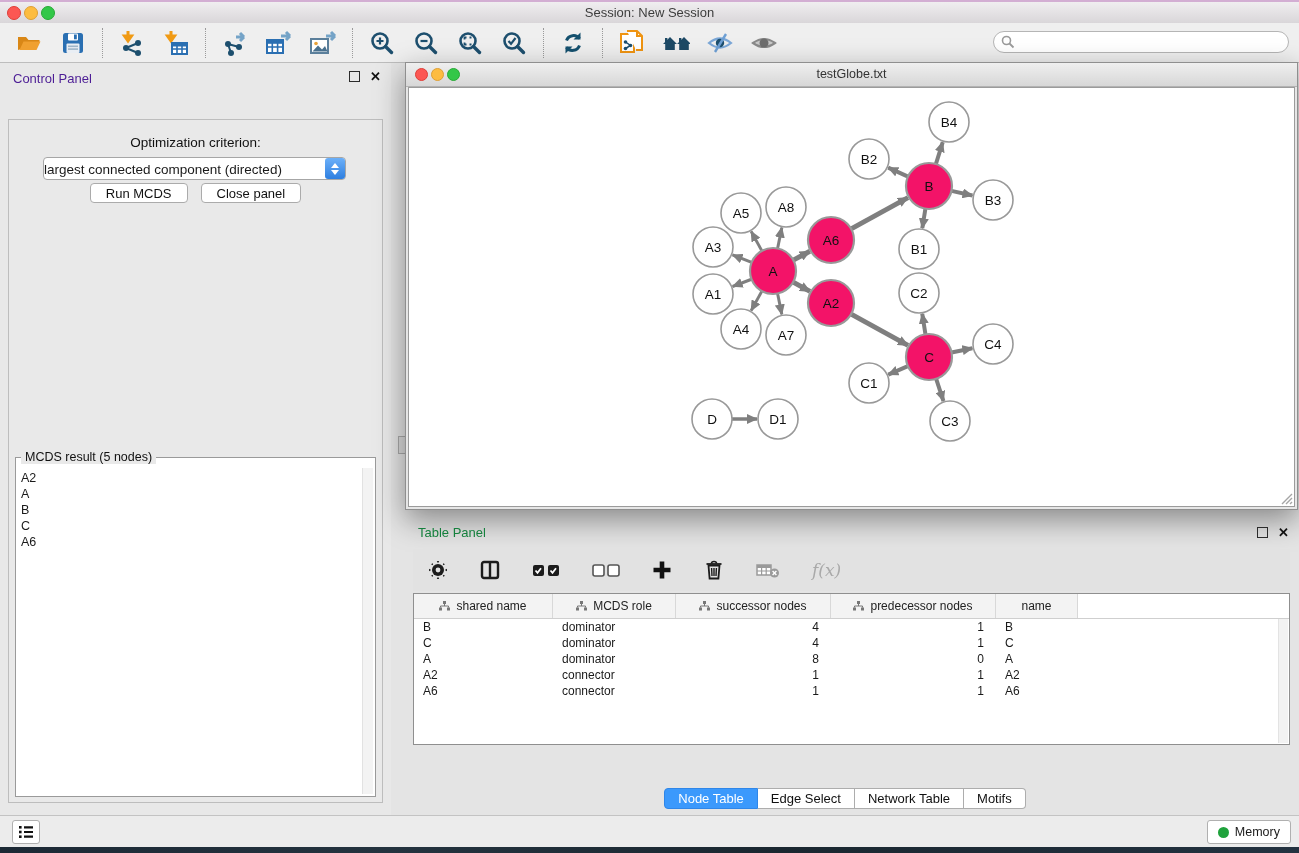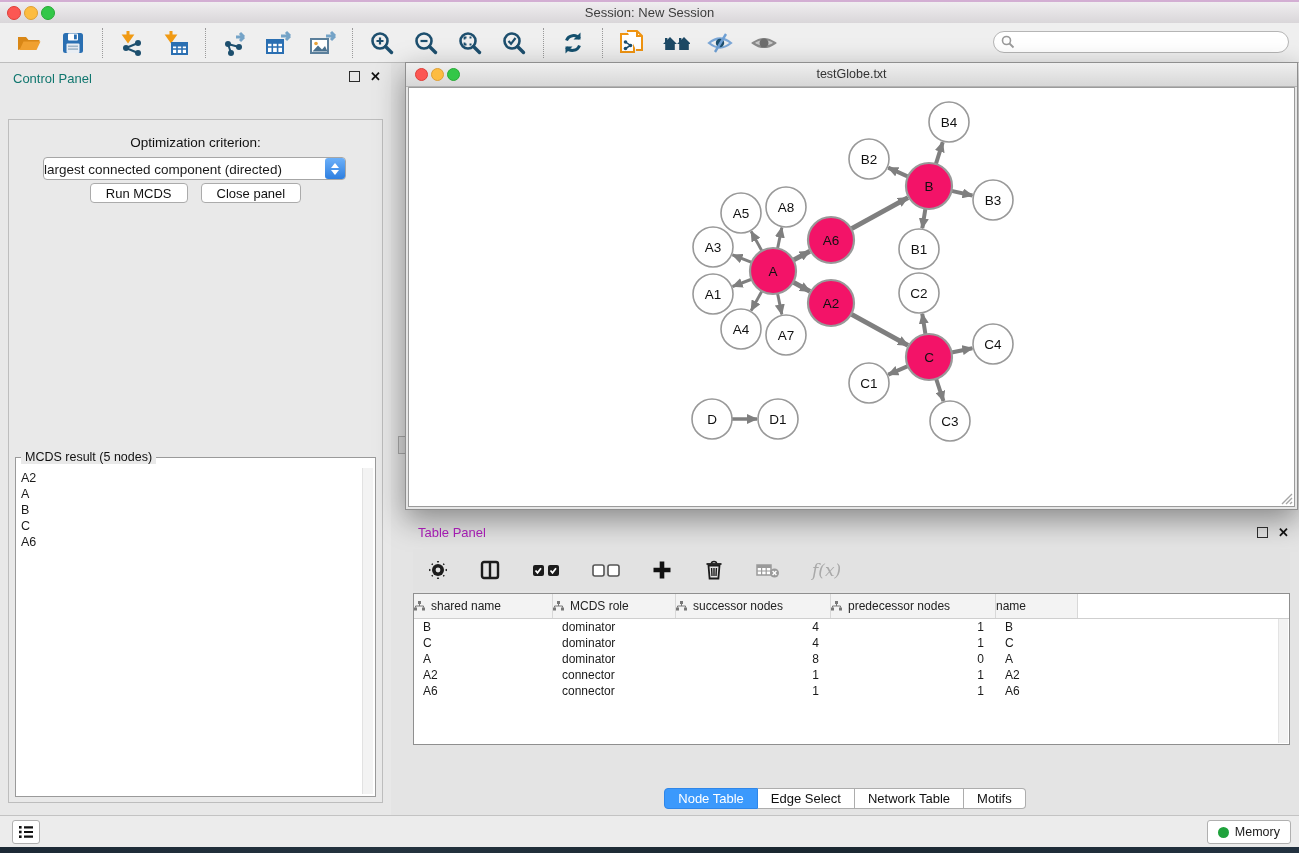--- a/index.html
+++ b/index.html
@@ -20,21 +20,21 @@
   .tgroup{display:flex;align-items:center;gap:16px;padding:0 15px;}
   .tsep{width:0;height:30px;border-left:1px dotted #9a9a9a;}
   .ticon{width:28px;height:28px;display:flex;align-items:center;justify-content:center;cursor:pointer;}
   .search-wrap{position:absolute;right:10px;top:8px;width:296px;height:22px;}
   .search-wrap input{width:100%;height:100%;box-sizing:border-box;border:1px solid #b5b5b5;border-radius:12px;
                      background:#fff;padding-left:26px;font-size:13px;outline:none;font-family:inherit;}
   .search-wrap svg{position:absolute;left:8px;top:4px;}
   
   .control-panel{position:absolute;top:63px;left:0;width:391px;bottom:38px;background:#e8e8e8;}
   .panel-head{position:relative;height:30px;}
-  .panel-head .ptitle{position:absolute;left:13px;top:8px;font-size:13px;color:#0f766e;}
+  .panel-head .ptitle{position:absolute;left:13px;top:8px;font-size:13px;color:#4c1d95;}
   .winbtns{position:absolute;right:10px;top:8px;display:flex;gap:10px;align-items:center;}
   .float-ico{width:9px;height:9px;border:1.6px solid #2b2b2b;display:inline-block;}
   .close-ico{font-size:13px;font-weight:bold;color:#111;line-height:11px;}
   .segrow{display:flex;justify-content:center;}
   .seg{height:19px;line-height:19px;padding:0 13px;background:#fff;border:1px solid #adadad;border-left:none;
        font-size:13px;color:#111;cursor:pointer;white-space:nowrap;}
   .seg:first-child{border-left:1px solid #adadad;border-radius:4px 0 0 4px;}
   .seg:last-child{border-radius:0 4px 4px 0;}
   .seg.active{background:#3b99fc;border-color:#2f86e8;color:#fff;}
   .cp-tabs{position:absolute;top:32px;left:0;right:0;}
@@ -61,29 +61,29 @@
   .nw-titlebar .tl{top:5px;width:11px;height:11px;}
   .nw-titlebar .tl.red{left:9px;}
   .nw-titlebar .tl.yellow{left:25px;}
   .nw-titlebar .tl.green{left:41px;}
   .nw-title{position:absolute;left:0;right:0;top:4px;text-align:center;font-size:12.5px;color:#333;}
   .nw-canvas{position:absolute;left:2px;right:2px;top:24px;bottom:2px;background:#fff;border:1px solid #9b9b9b;}
   .resize-grip{position:absolute;right:1px;bottom:1px;}
   
   .table-panel{position:absolute;left:391px;right:0;top:519px;bottom:38px;}
   .tp-head{position:relative;height:28px;}
-  .tp-head .ptitle{position:absolute;left:27px;top:6px;font-size:13px;color:#a21caf;}
+  .tp-head .ptitle{position:absolute;left:27px;top:6px;font-size:13px;color:#15803d;}
   .tp-toolbar{position:absolute;left:22px;right:9px;top:30px;height:42px;background:#e2e2e2;
               display:flex;align-items:center;gap:32px;padding-left:15px;box-sizing:border-box;}
   .tbicon{display:flex;align-items:center;justify-content:center;cursor:pointer;}
   .fx{font-family:"DejaVu Serif",serif;font-style:italic;font-size:17px;color:#a9a9a9;}
   .tp-table{position:absolute;left:22px;right:9px;top:74px;bottom:70px;background:#fff;border:1px solid #8f8f8f;overflow:hidden;}
   .thead{display:flex;height:24px;border-bottom:1px solid #cfcfcf;}
   .th{box-sizing:border-box;background:#f3f3f3;border-right:1px solid #d8d8d8;display:flex;align-items:center;
-      gap:6px;font-size:12px;color:#222;}
+      justify-content:center;gap:6px;font-size:12px;color:#222;}
   .trow{display:flex;height:16px;line-height:16px;font-size:12px;cursor:default;}
   .td{box-sizing:border-box;white-space:nowrap;overflow:hidden;}
   .td.left{text-align:left;padding-left:9px;}
   .td.right{text-align:right;padding-right:12px;}
   .tbl-scroll{position:absolute;right:1px;top:25px;bottom:1px;width:9px;background:#f2f2f2;border-left:1px solid #e3e3e3;}
   .tp-tabs{position:absolute;bottom:6px;left:0;right:0;}
   
   .statusbar{position:absolute;left:0;right:0;bottom:6px;height:31px;background:#ececec;border-top:1px solid #c3c3c3;}
   .list-btn{position:absolute;left:12px;top:4px;width:26px;height:22px;background:#fff;border:1px solid #b0b0b0;
             border-radius:3px;display:flex;align-items:center;justify-content:center;cursor:pointer;}

